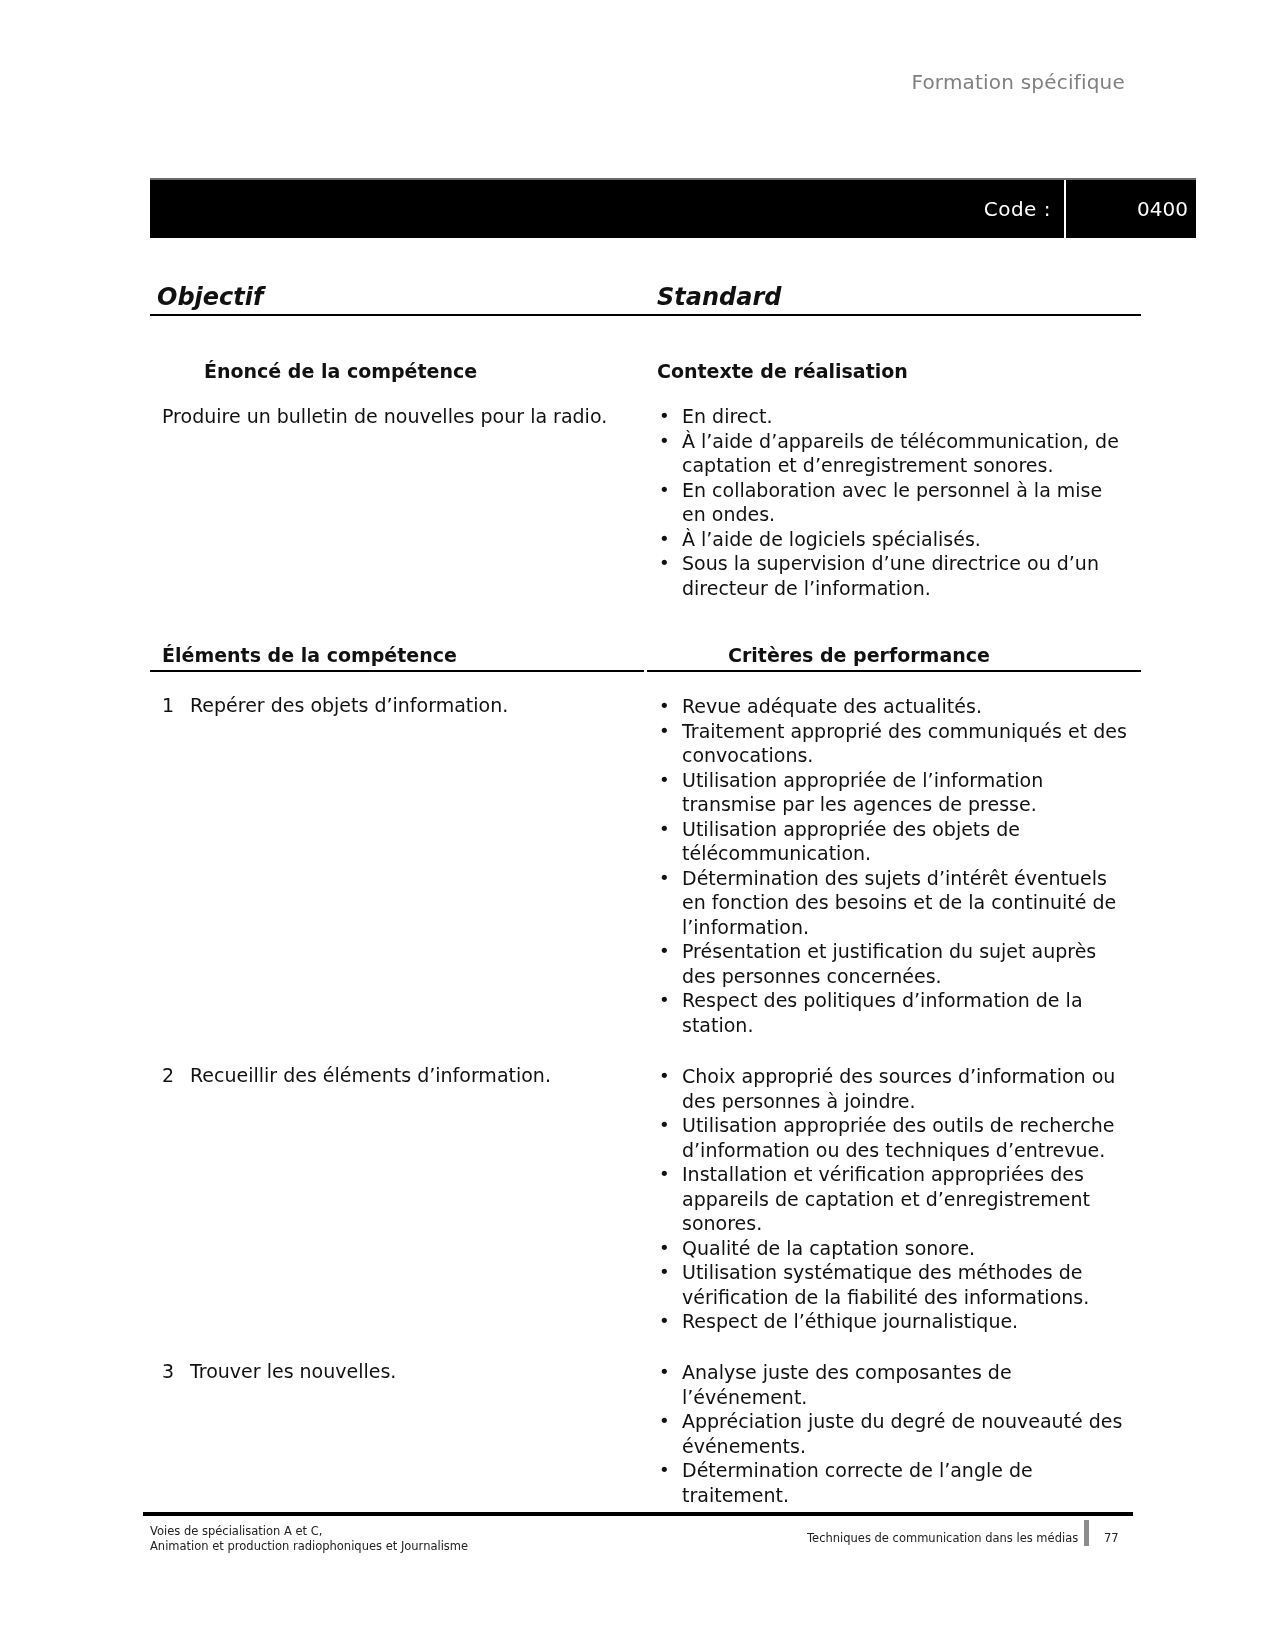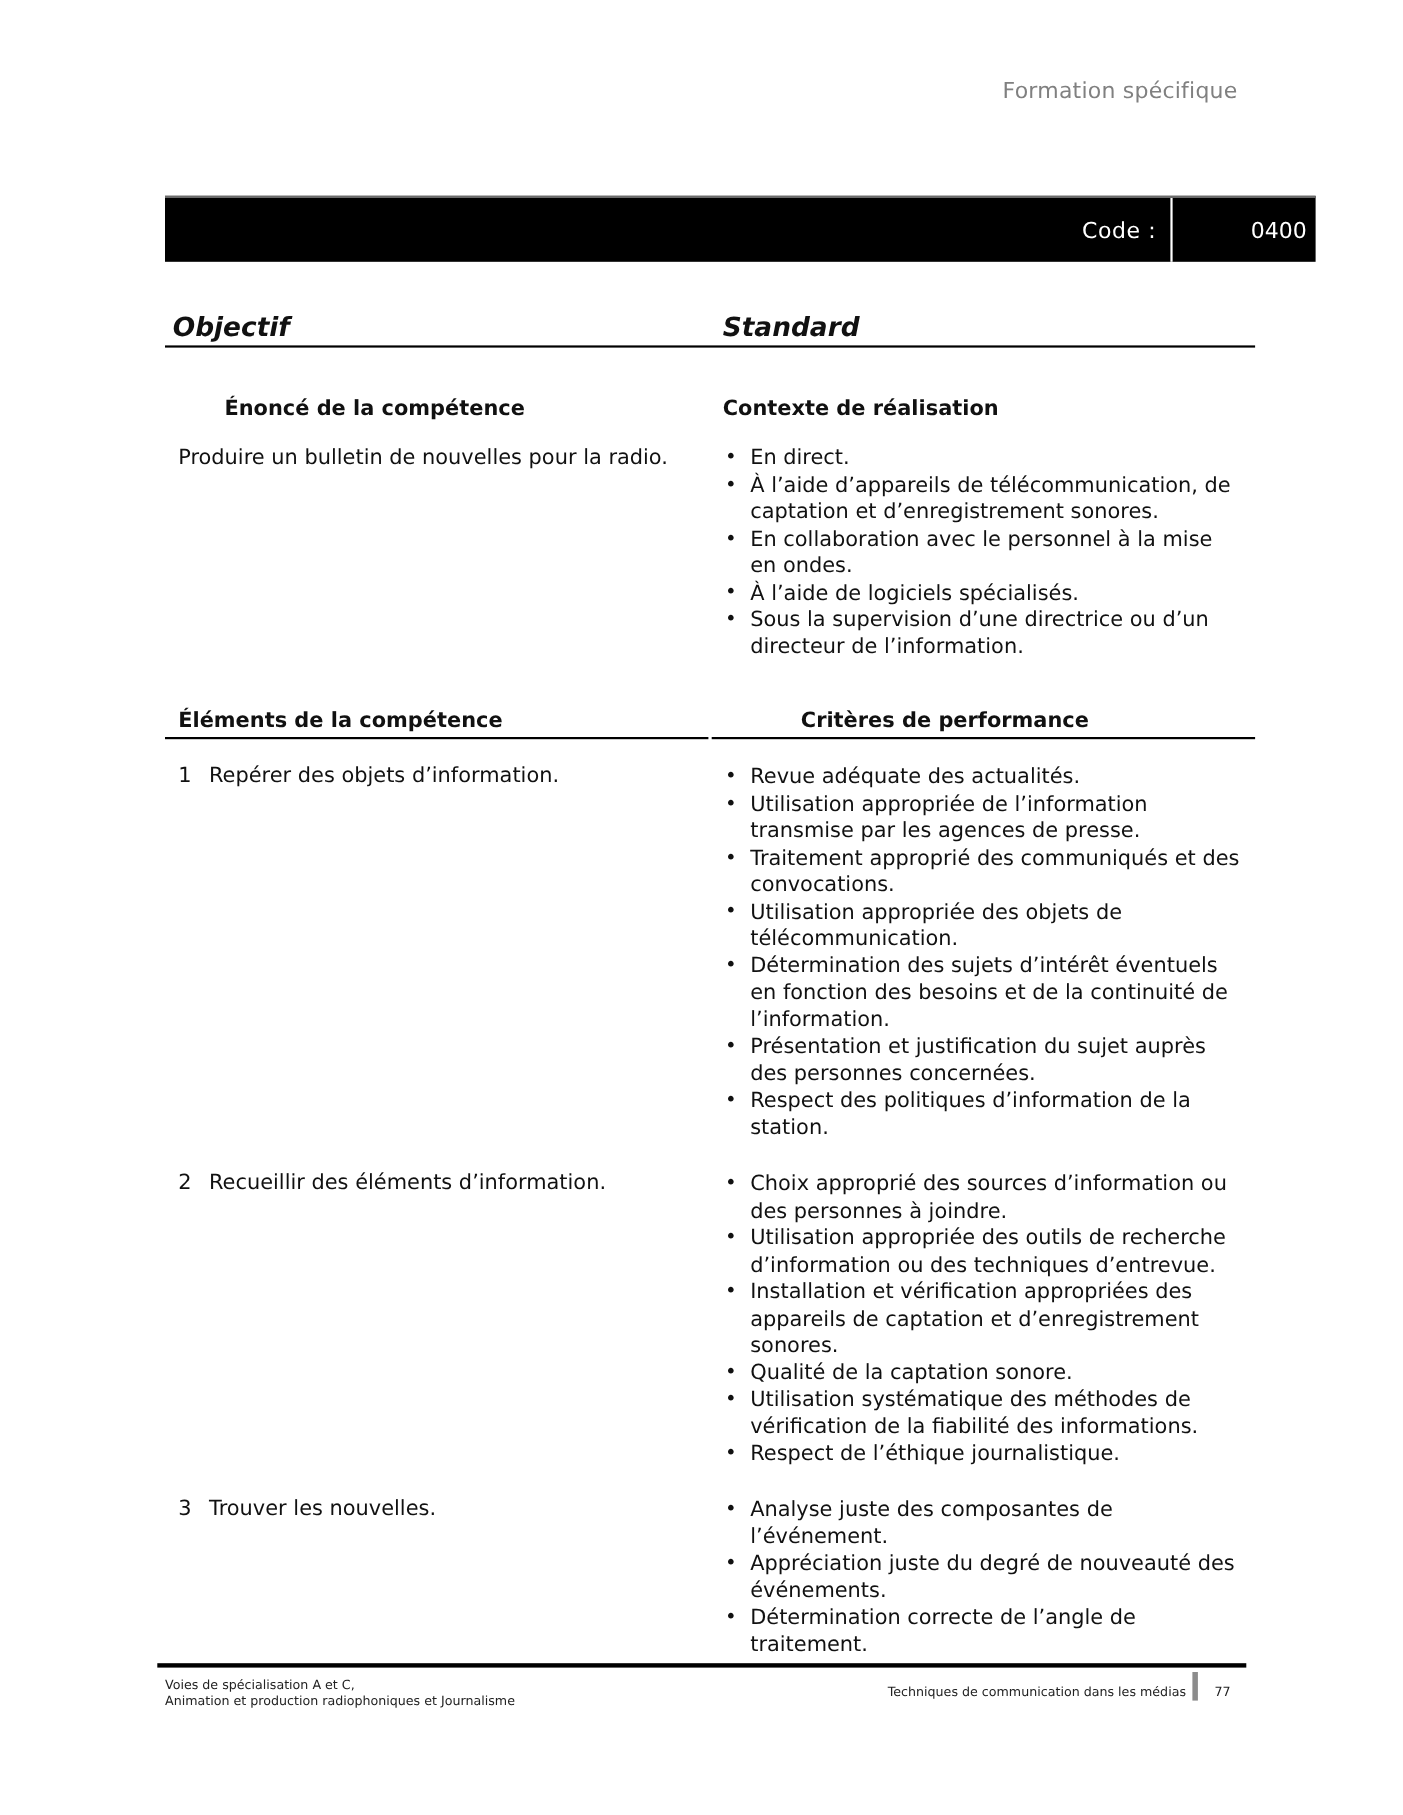--- a/index.html
+++ b/index.html
@@ -59,22 +59,22 @@
 <div class="abs sub-head" style="left:162px; top:644px;">Éléments de la compétence</div>
 <div class="abs sub-head" style="left:682px; top:644px;margin-left:46px;">Critères de performance</div>
 <div class="abs rule2" style="left:150px; width:494px;"></div>
 <div class="abs rule2" style="left:647px; width:494px;"></div>
 
 <div class="abs elem" style="top:694px;">
   <span class="num">1</span><span>Repérer des objets d’information.</span>
 </div>
 <ul class="abs bullets" style="left:659px; top:694px; width:470px;">
   <li>Revue adéquate des actualités.</li>
+  <li>Traitement approprié des communiqués et des convocations.</li>
   <li>Utilisation appropriée de l’information transmise par les agences de presse.</li>
-  <li>Traitement approprié des communiqués et des convocations.</li>
   <li>Utilisation appropriée des objets de télécommunication.</li>
   <li>Détermination des sujets d’intérêt éventuels en fonction des besoins et de la continuité de l’information.</li>
   <li>Présentation et justification du sujet auprès des personnes concernées.</li>
   <li>Respect des politiques d’information de la station.</li>
 </ul>
 
 <div class="abs elem" style="top:1064px;">
   <span class="num">2</span><span>Recueillir des éléments d’information.</span>
 </div>
 <ul class="abs bullets" style="left:659px; top:1064px; width:470px;">

